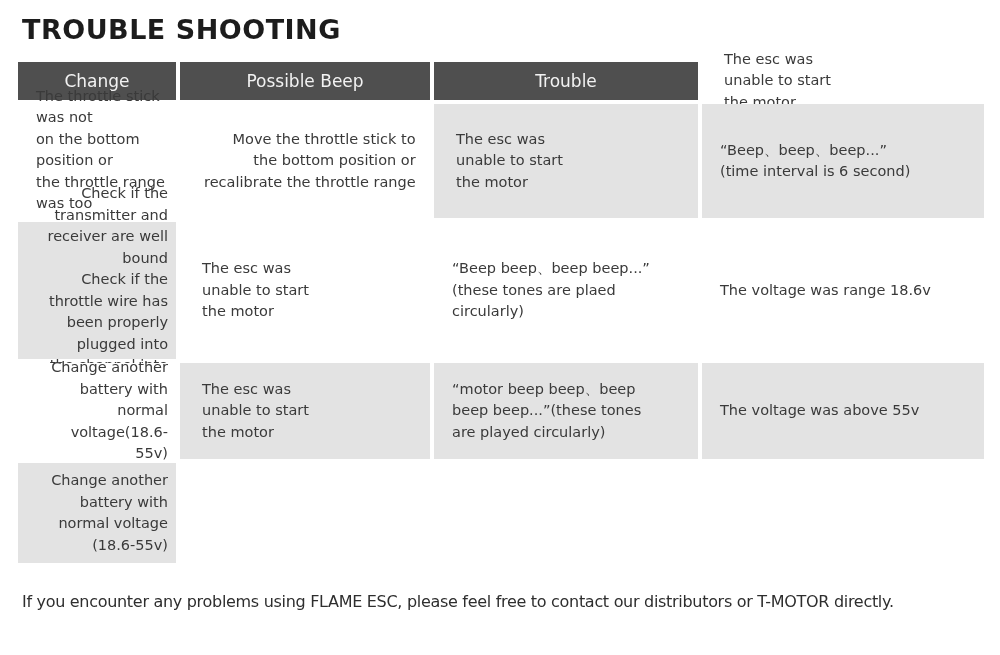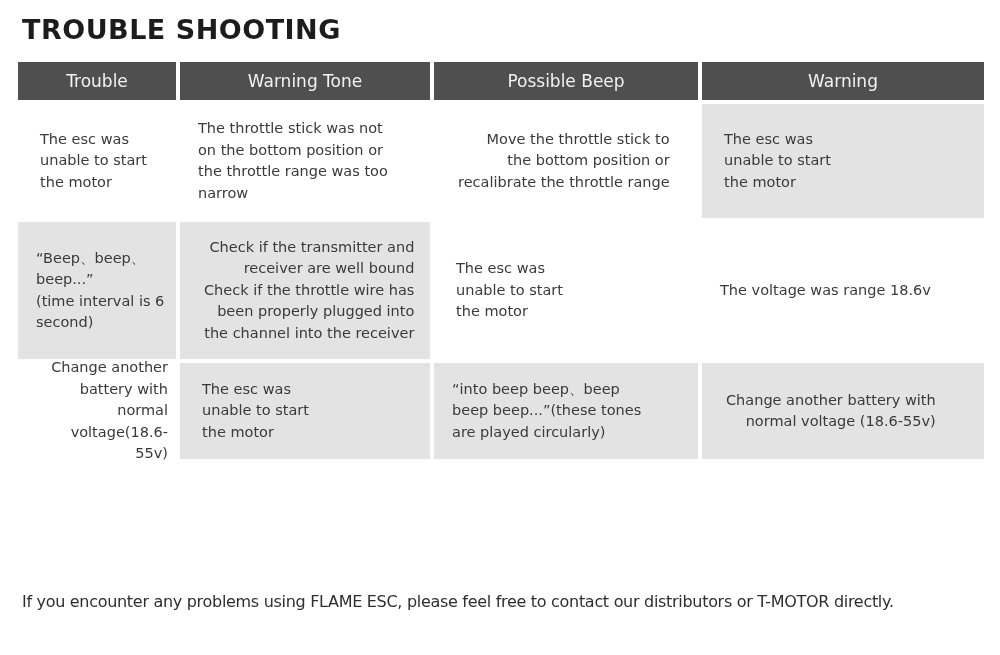--- a/index.html
+++ b/index.html
@@ -68,24 +68,23 @@
     color:#2e2e2e;
   }
 </style>
 </head>
 <body>
 
 <h1 class="page-title">TROUBLE SHOOTING</h1>
 
 <div class="ts-table">
 
+  <div class="th">Change</div>
+  <div class="th">Possible Beep</div>
   <div class="th">Trouble</div>
-  <div class="th">Warning Tone</div>
-  <div class="th">Possible Beep</div>
-  <div class="th">Warning</div>
 
   <div class="td col1">The esc was
 unable to start
 the motor</div>
   <div class="td col3">The throttle stick was not
 on the bottom position or
 the throttle range was too
 narrow</div>
   <div class="td col4">Move the throttle stick to
 the bottom position or
@@ -98,27 +97,31 @@
 (time interval is 6 second)</div>
   <div class="td alt col4">Check if the transmitter and
 receiver are well bound
 Check if the throttle wire has
 been properly plugged into
 the channel into the receiver</div>
 
   <div class="td col1">The esc was
 unable to start
 the motor</div>
+  <div class="td col2">“Beep beep、beep beep...”
+(these tones are plaed
+circularly)</div>
   <div class="td col3">The voltage was range 18.6v</div>
   <div class="td col4">Change another battery with
 normal voltage(18.6-55v)</div>
 
   <div class="td alt col1">The esc was
 unable to start
 the motor</div>
-  <div class="td alt col2">“into beep beep、beep
+  <div class="td alt col2">“motor beep beep、beep
 beep beep...”(these tones
 are played circularly)</div>
+  <div class="td alt col3">The voltage was above 55v</div>
   <div class="td alt col4">Change another battery with
 normal voltage (18.6-55v)</div>
 </div>
 
 <p class="footer-note">If you encounter any problems using FLAME ESC, please feel free to contact our distributors or T-MOTOR directly.</p>
 
 </body></html>

